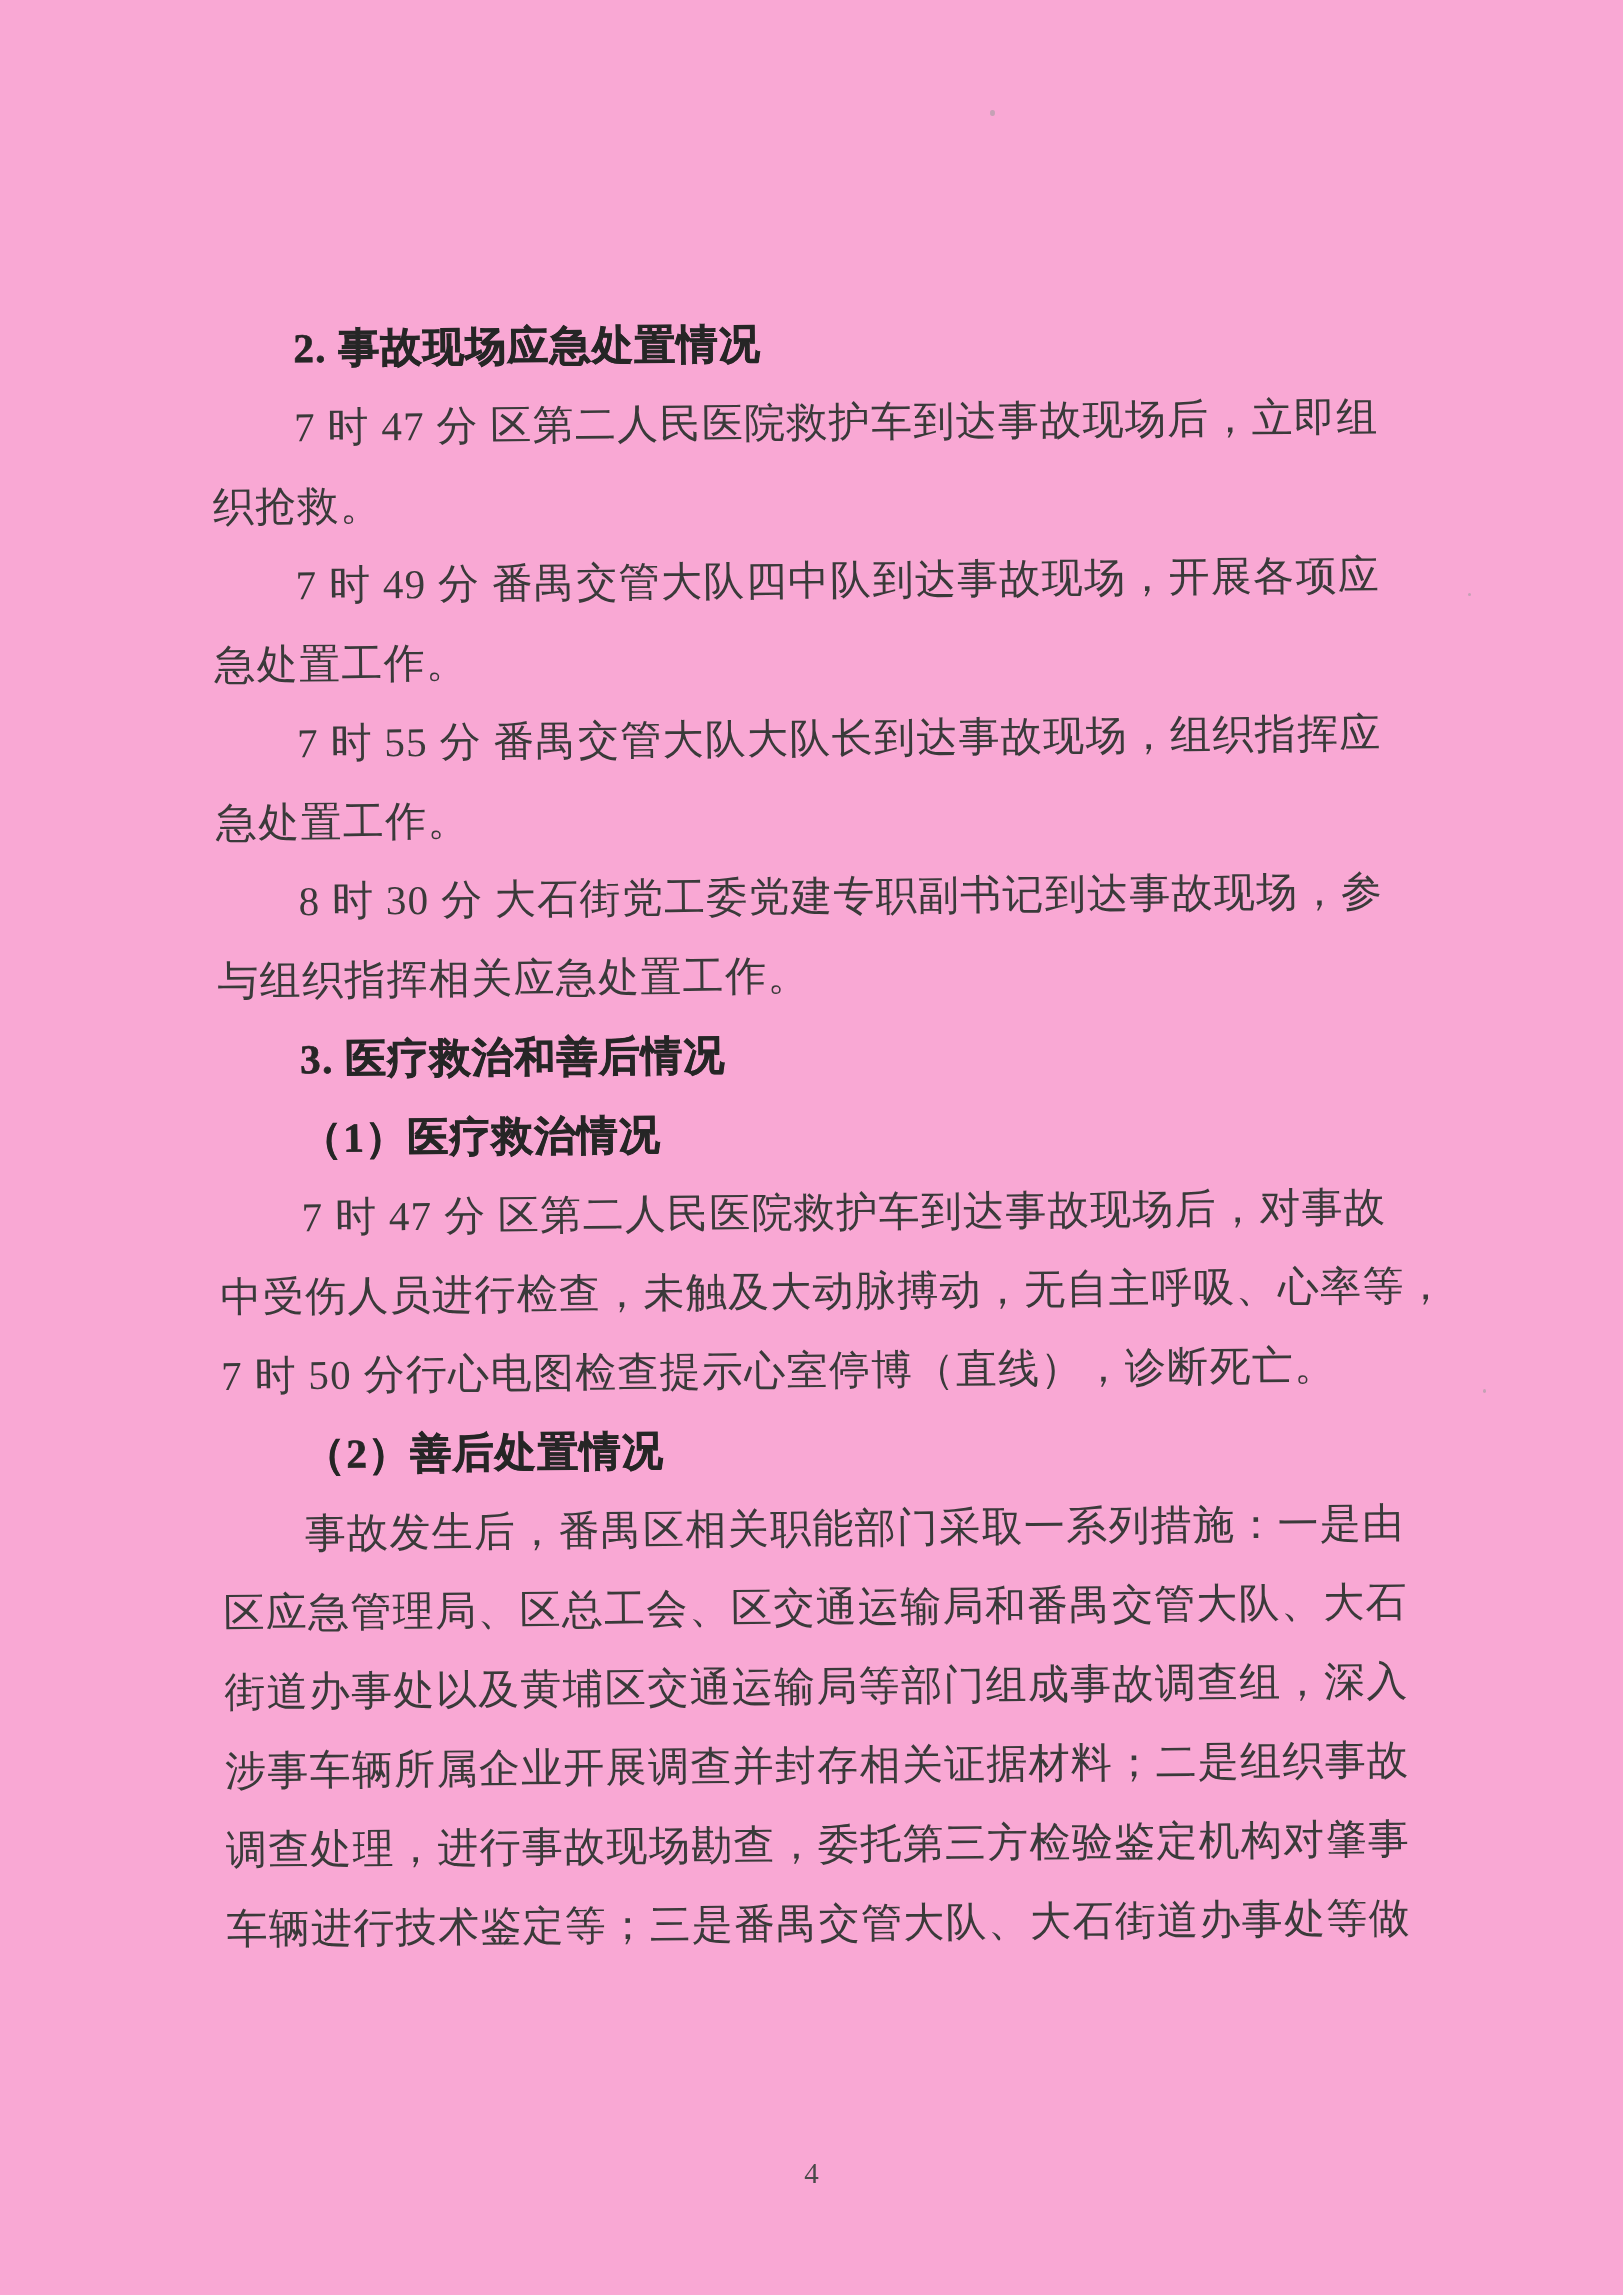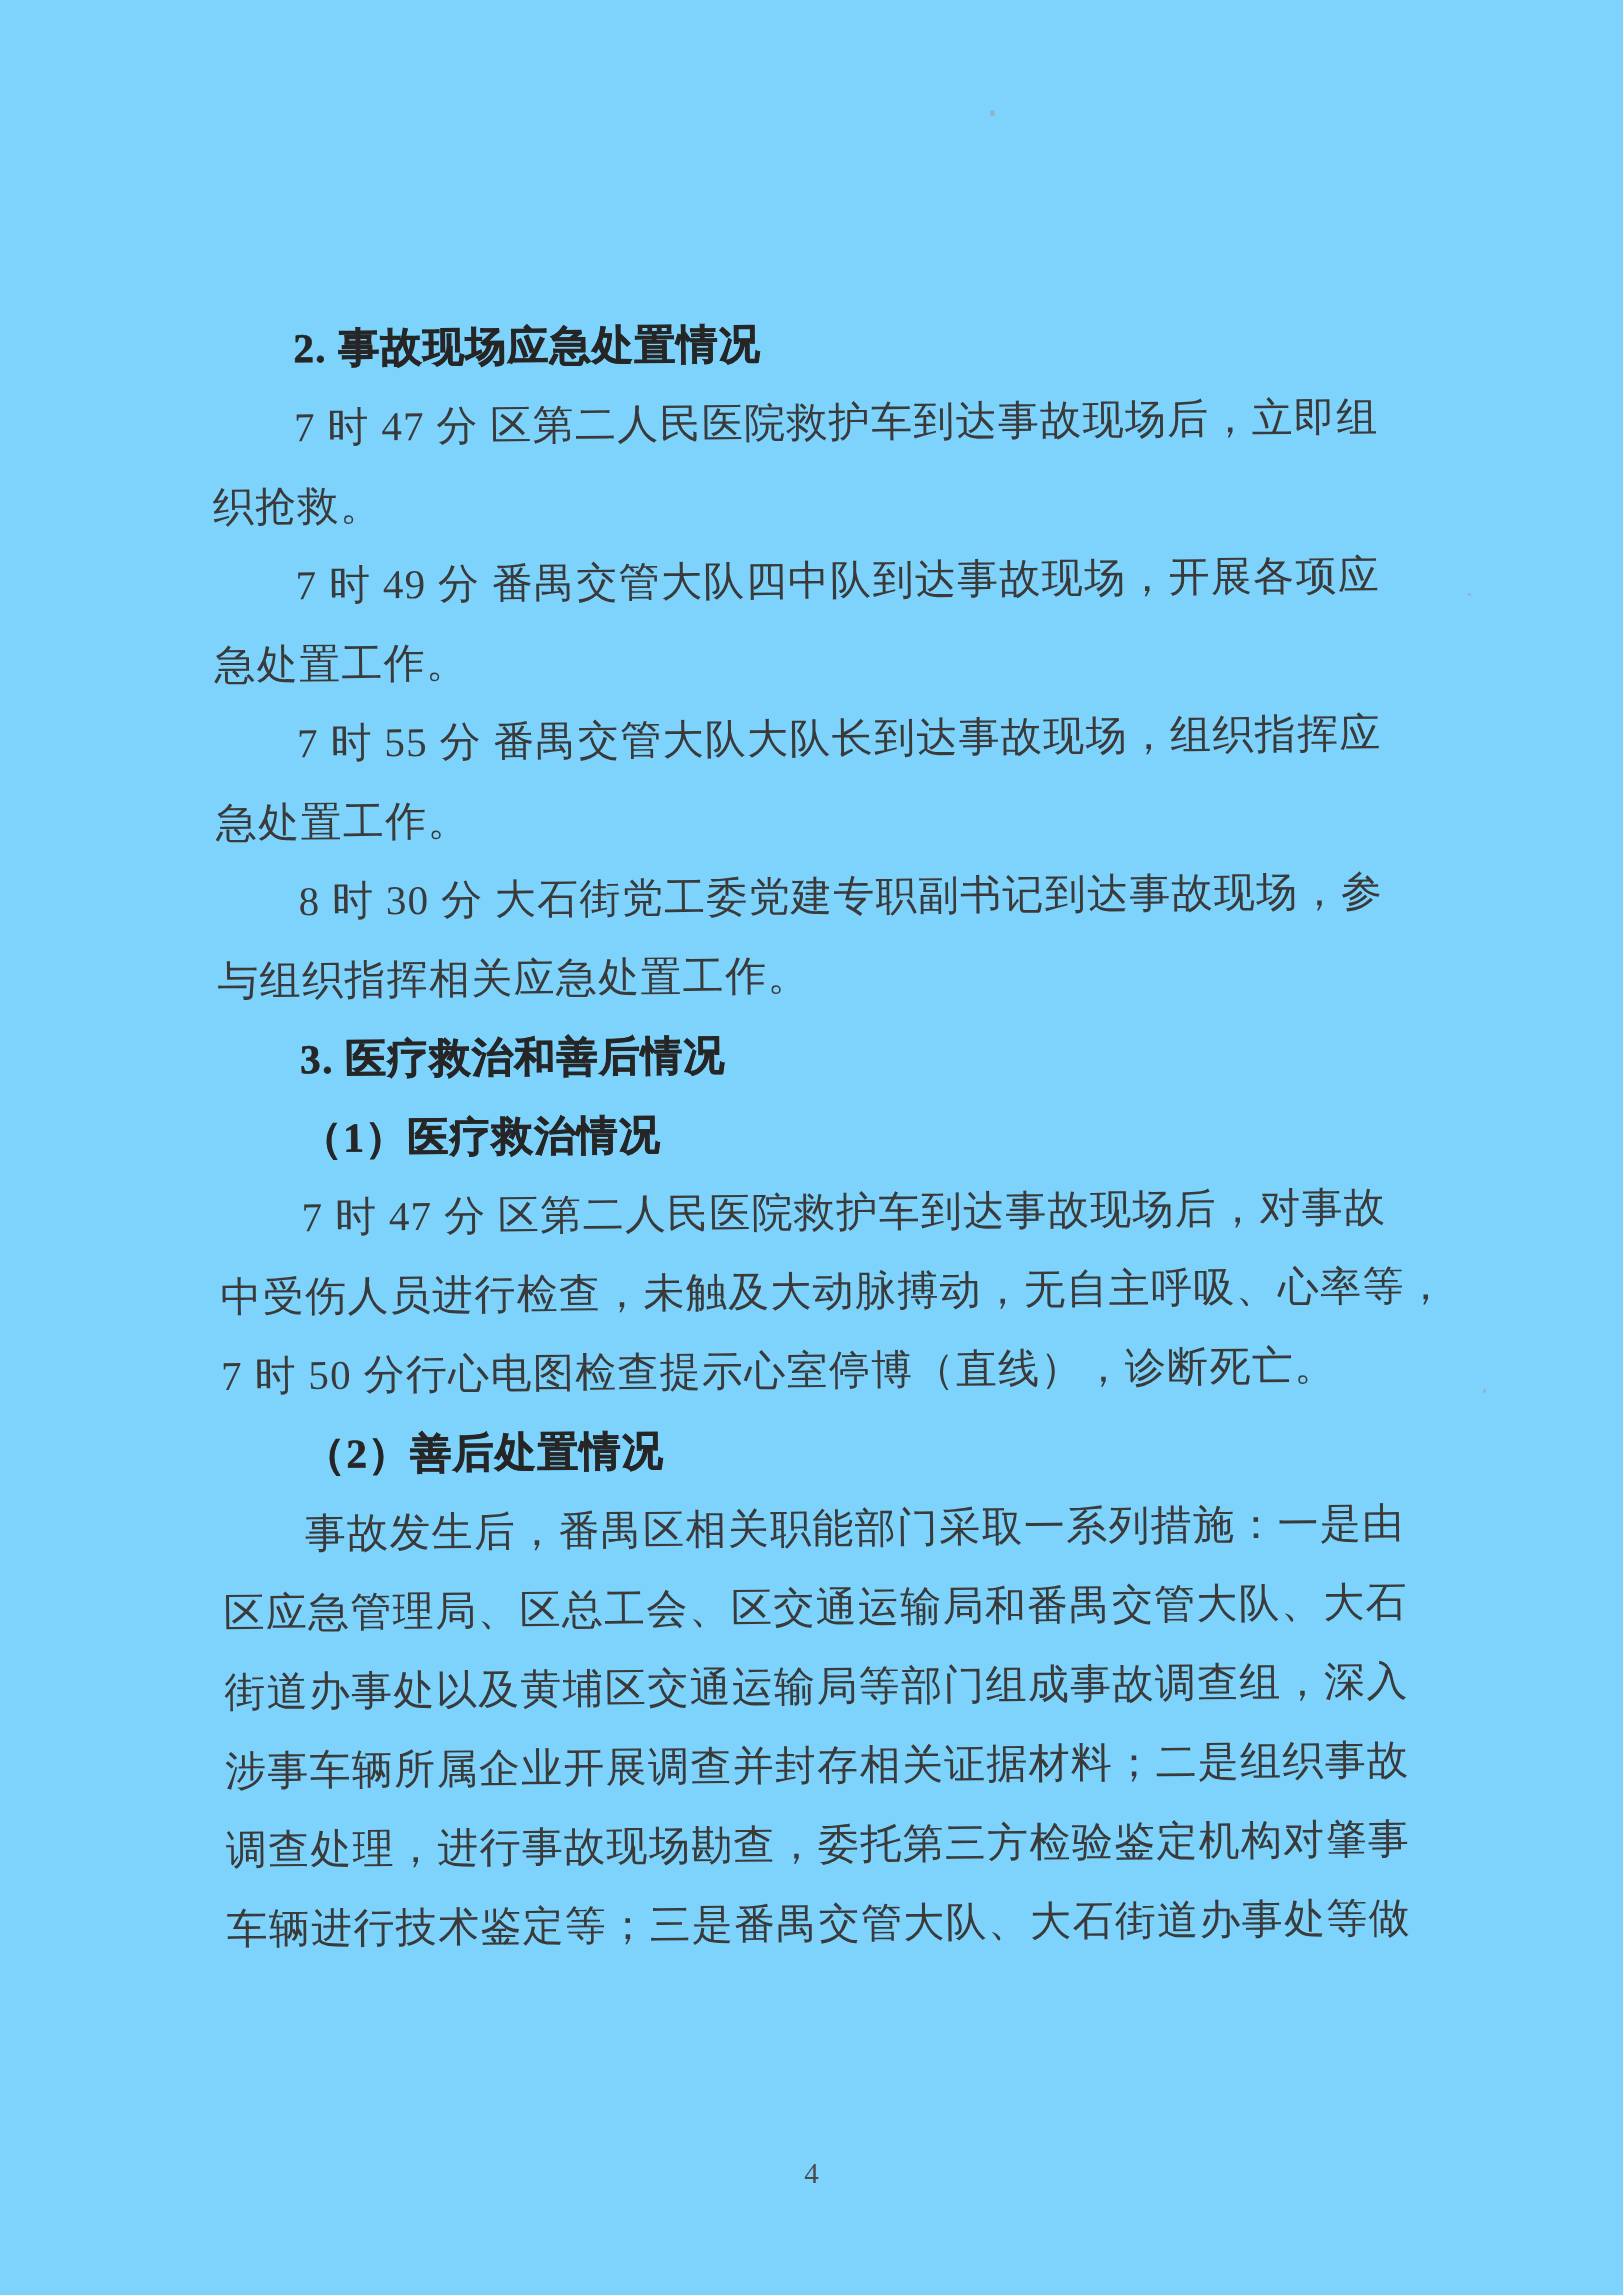--- a/index.html
+++ b/index.html
@@ -56,21 +56,21 @@
     border-radius: 50%;
     opacity: 0.55;
   }
   .speck.s1 { left: 990px; top: 110px; width: 4.6px; height: 5.9px; }
   .speck.s2 { left: 1468px; top: 593px; width: 3.3px; height: 3.3px; }
   .speck.s3 { left: 1483px; top: 1389px; width: 3.3px; height: 3.9px; }
 </style>
 </head>
 <body>
 
-<div class="page" style="background: #7dd3fc;">
+<div class="page" style="background: #f9a8d4;">
   <div class="speck s1"></div>
   <div class="speck s2"></div>
   <div class="speck s3"></div>
 
   <div class="textblock" style="color: rgb(58, 58, 58);">
       <div class="line heading indent">2. 事故现场应急处置情况</div>
       <div class="line body indent">7 时 47 分  区第二人民医院救护车到达事故现场后，立即组</div>
       <div class="line body">织抢救。</div>
       <div class="line body indent">7 时 49 分  番禺交管大队四中队到达事故现场，开展各项应</div>
       <div class="line body">急处置工作。</div>

